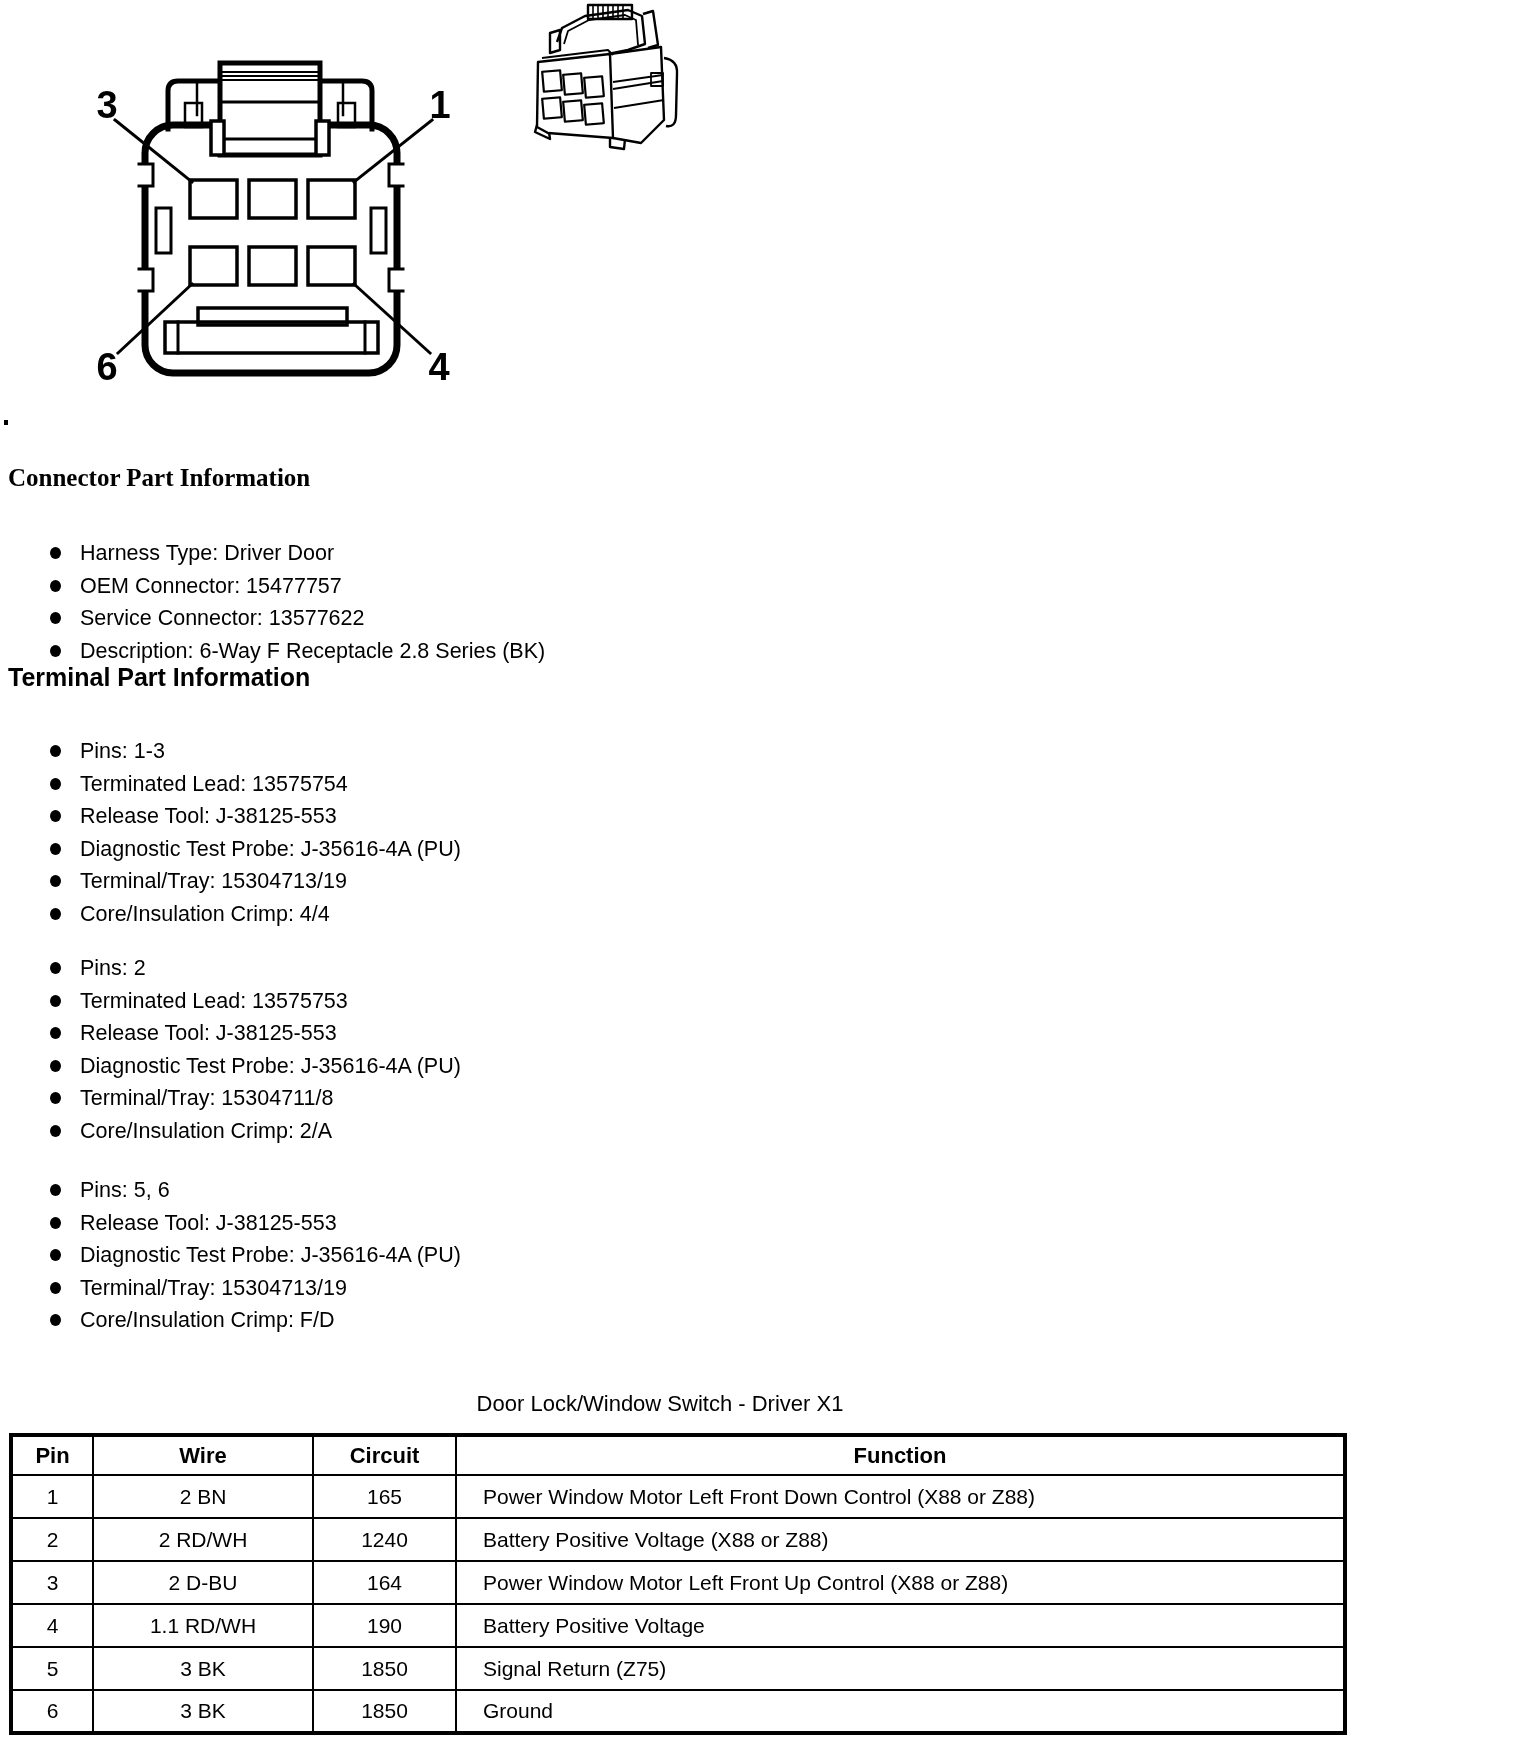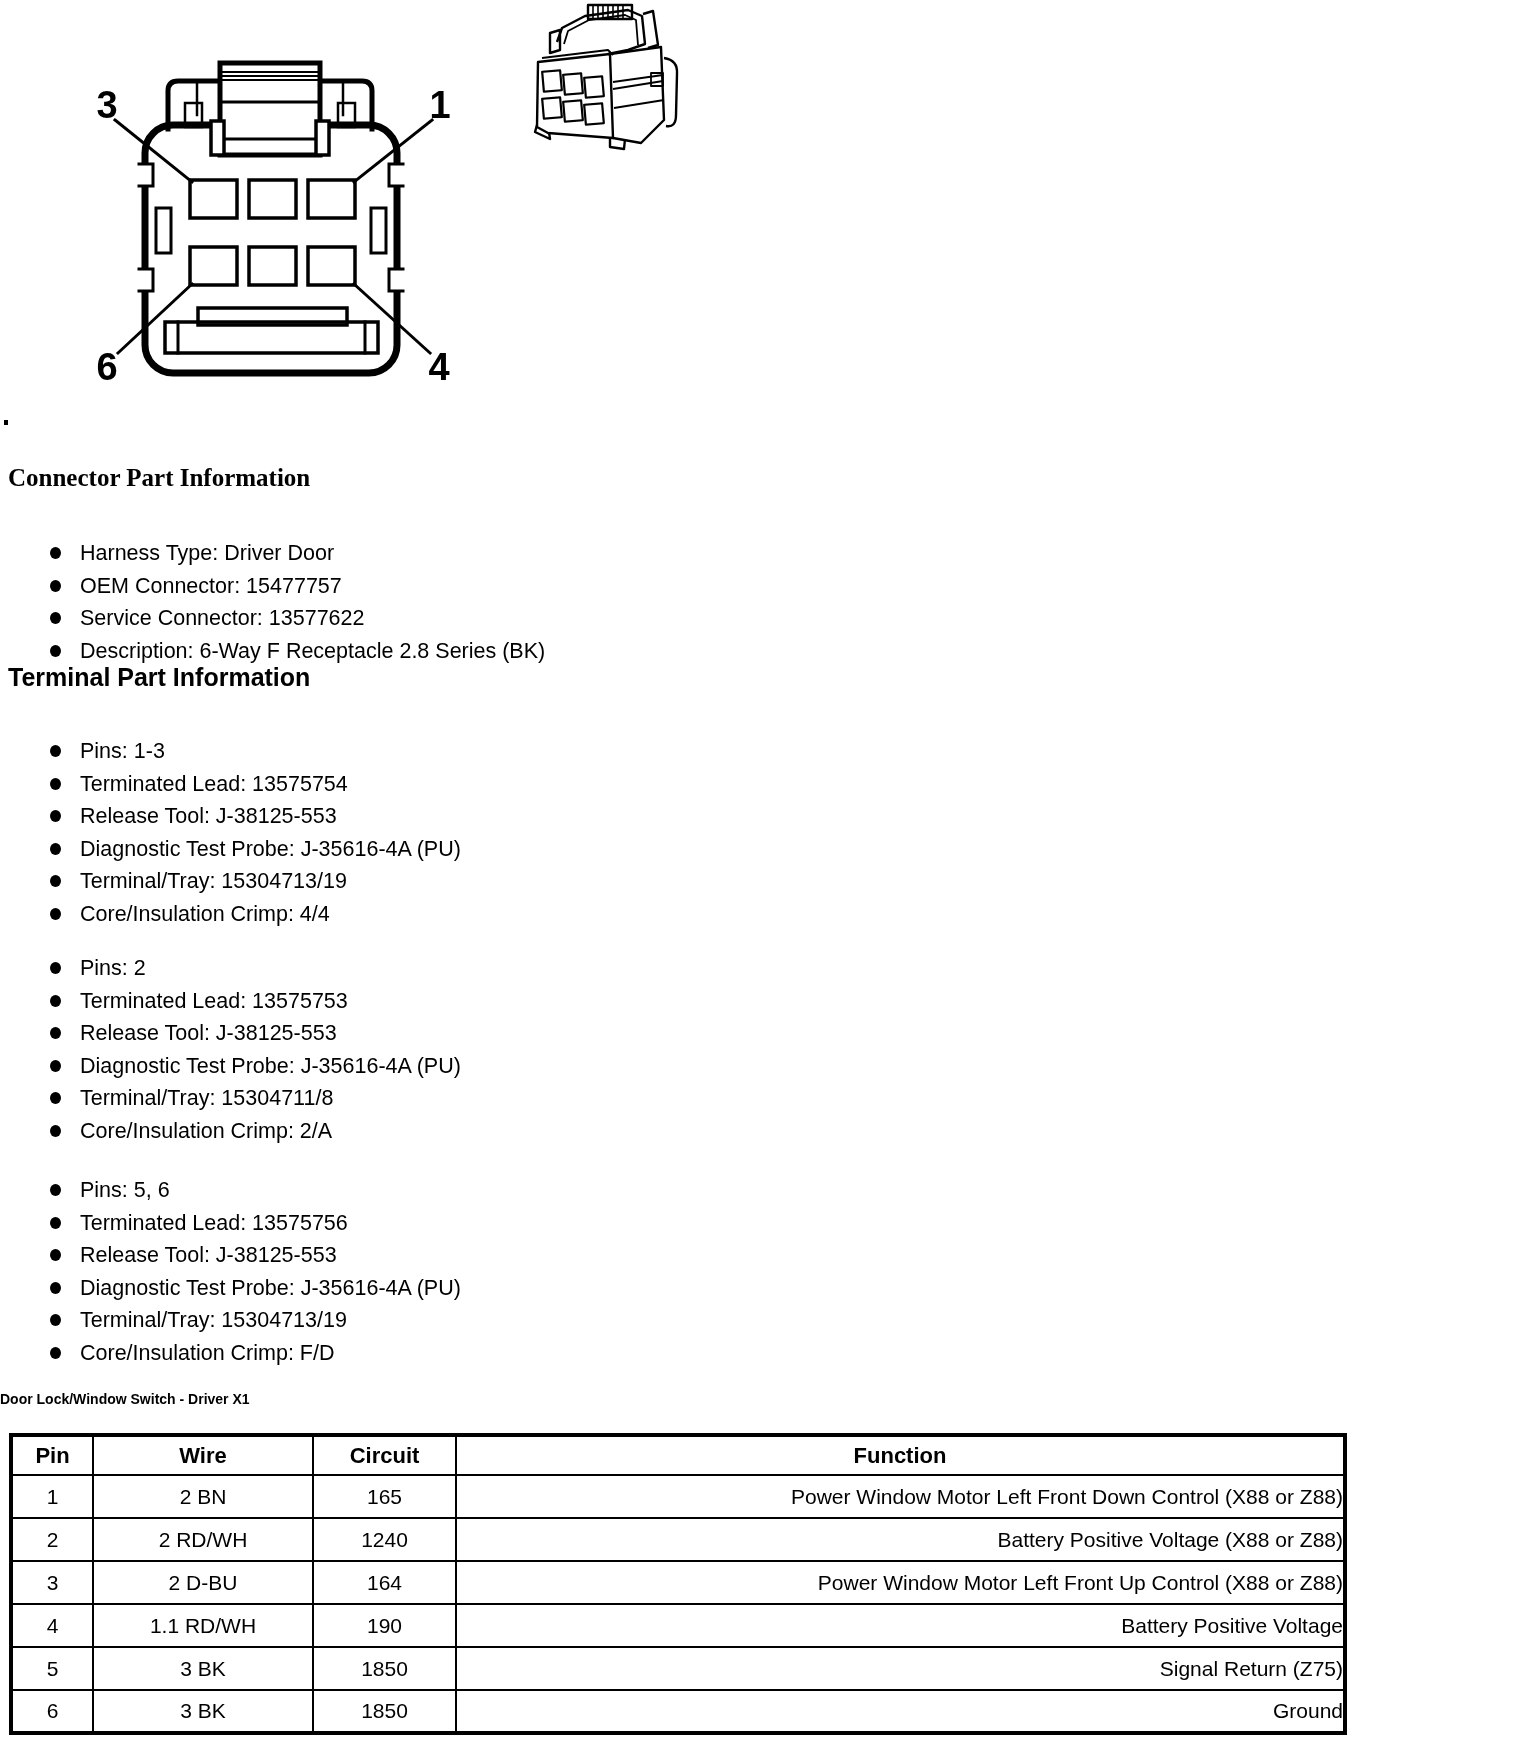--- a/index.html
+++ b/index.html
@@ -31,35 +31,35 @@
   #terminal-list-2 { top:934px; }
   #terminal-list-3 { top:1156px; }
   ul.bullet-list li { position:relative; padding-left:35px; white-space:nowrap; }
   ul.bullet-list li::before {
     content:""; position:absolute; left:5px; top:10px;
     width:11px; height:12px; background:#000; border-radius:50%;
   }
 
   .table-title {
     position:absolute; top:1391px; left:0; width:1320px;
-    font-size:14px; font-weight:bold; white-space:nowrap;
+    text-align:center; font-size:22px; font-weight:normal; white-space:nowrap;
   }
 
   table.pinout {
     position:absolute; left:9px; top:1433px; width:1338px;
     border-collapse:collapse; table-layout:fixed;
     border:4px solid #000; font-size:21px;
   }
   table.pinout th, table.pinout td { border:2px solid #000; padding:0; overflow:hidden; }
   table.pinout thead tr { height:40px; }
   table.pinout tbody tr { height:43px; }
   table.pinout th { font-size:22px; font-weight:bold; text-align:center; }
   table.pinout td.col0, table.pinout td.col1, table.pinout td.col2 { text-align:center; }
   table.pinout td.col3, table.pinout th.col3-h { text-align:center;margin-top:8px; }
-  table.pinout td.col3 { text-align:right; padding-left:0; white-space:nowrap; }
+  table.pinout td.col3 { text-align:left; padding-left:26px; white-space:nowrap; }
 </style>
 </head>
 <body>
 
 <div class="page">
 
   <figure class="front-view">
     <svg width="400" height="350" viewBox="0 0 400 350">
       <g fill="none" stroke="#000" stroke-linecap="square">
 
@@ -190,21 +190,20 @@
   <ul class="bullet-list" id="terminal-list-2">
       <li>Pins: 2</li>
       <li>Terminated Lead: 13575753</li>
       <li>Release Tool: J-38125-553</li>
       <li>Diagnostic Test Probe: J-35616-4A (PU)</li>
       <li>Terminal/Tray: 15304711/8</li>
       <li>Core/Insulation Crimp: 2/A</li>
     </ul>
   <ul class="bullet-list" id="terminal-list-3">
       <li>Pins: 5, 6</li>
-      <li>Terminated Lead: 13575756</li>
       <li>Release Tool: J-38125-553</li>
       <li>Diagnostic Test Probe: J-35616-4A (PU)</li>
       <li>Terminal/Tray: 15304713/19</li>
       <li>Core/Insulation Crimp: F/D</li>
     </ul>
 
   <div class="table-title">Door Lock/Window Switch - Driver X1</div>
 
   <table class="pinout">
     <colgroup>

